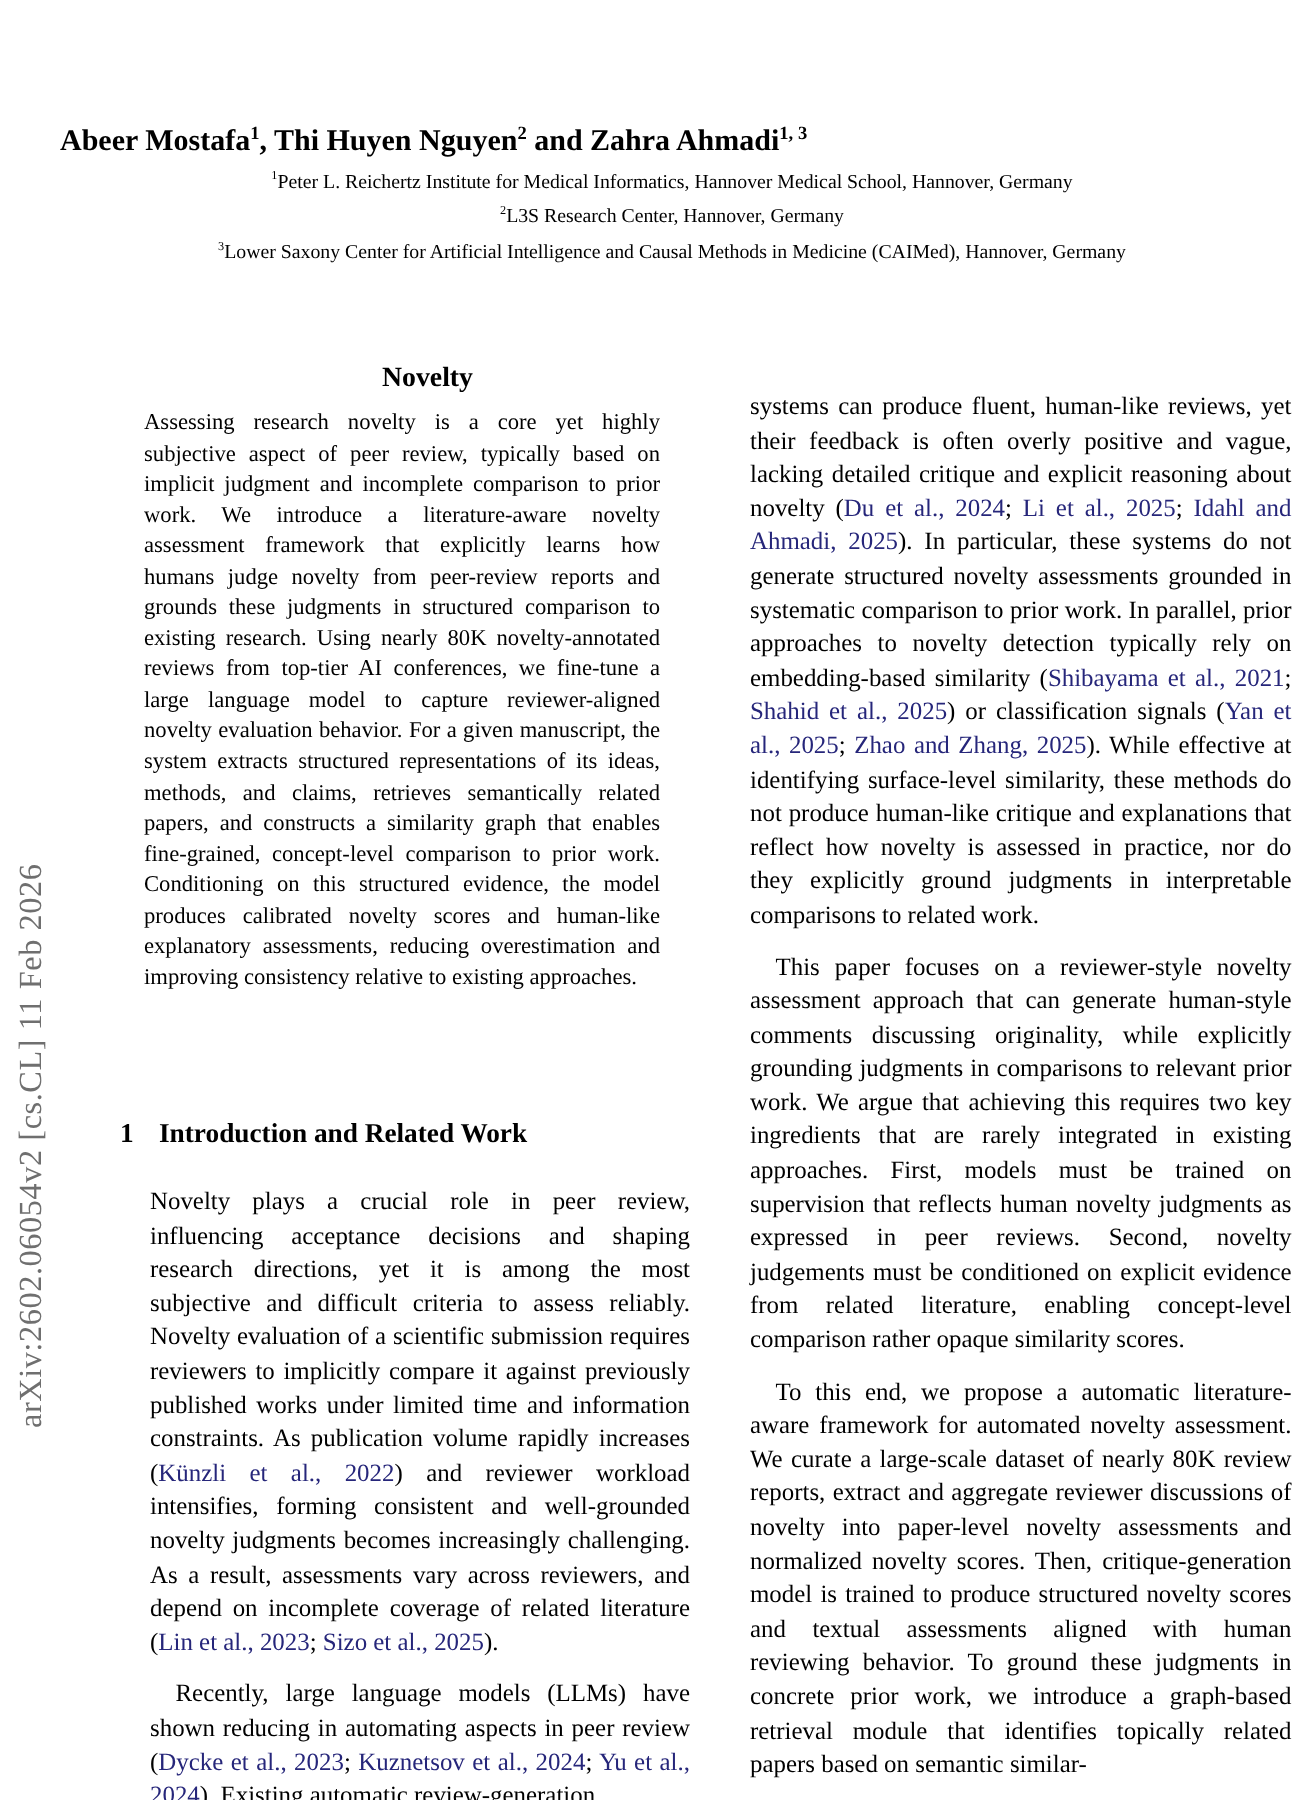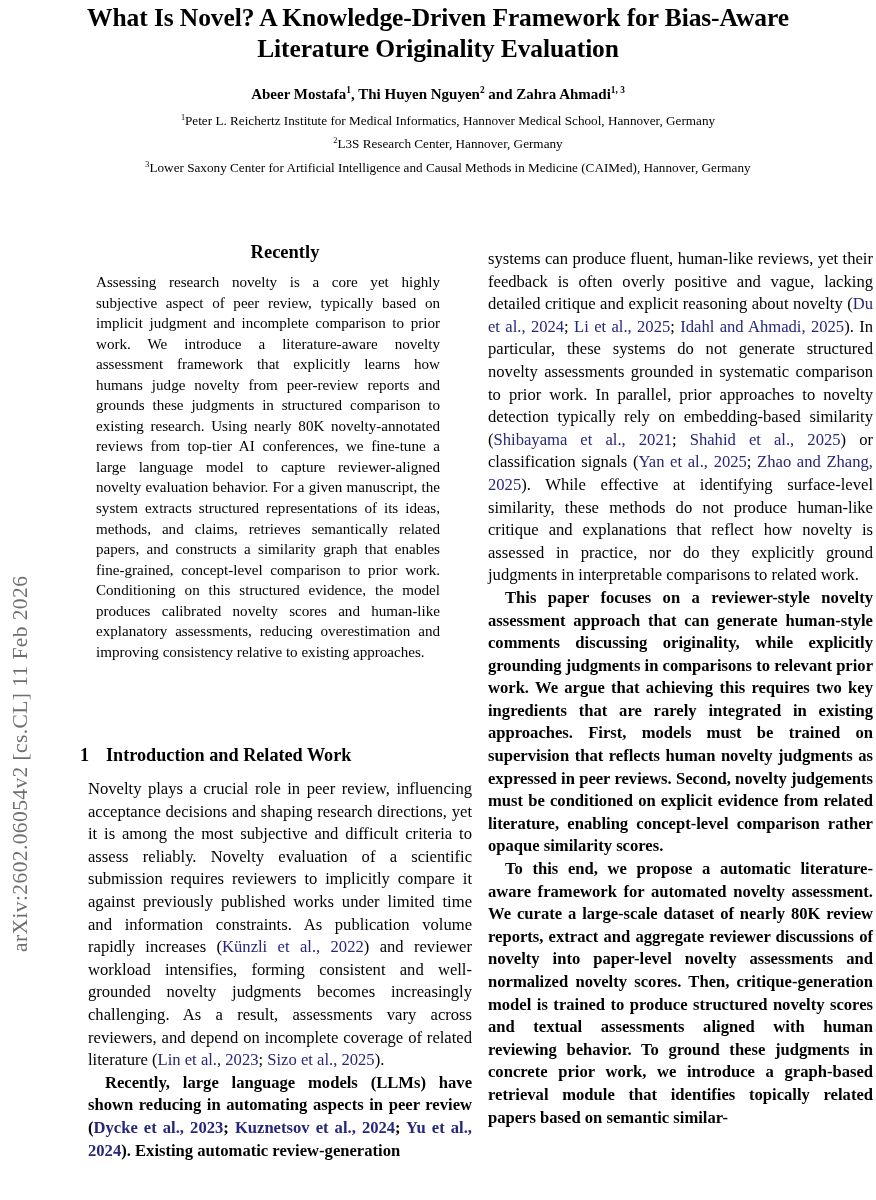--- a/index.html
+++ b/index.html
@@ -60,22 +60,22 @@
     letter-spacing: -0.1px;
     margin: 0;
     padding-top: 2px;
   }
 
   #authors {
     position: absolute;
     left: 40px;
     top: 83px;
     width: 796px;
-    text-align: center;
-    font-size: 15px;
+    text-align: left;
+    font-size: 20px;
     font-weight: bold;
     line-height: 23px;
   }
   sup { font-size: 0.62em; vertical-align: super; line-height: 0; font-weight: inherit; }
 
   .affil {
     position: absolute;
     width: 876px;
     left: 10px;
     text-align: center;
@@ -131,56 +131,50 @@
   #col-left {
     left: 88px;
     top: 778px;
     width: 384px;
   }
   #col-right {
     left: 488px;
     top: 248px;
     width: 385px;
   }
-  .col p { margin: 0; }
-  .col p + p { text-indent: 17px; font-weight: bold; }
+  .col p { margin: 12px; }
+  .col p + p { text-indent: 17px; }
 
   .cite { color: #26267a; }
 </style>
 </head>
 <body>
 
 <div id="page">
 
   <div id="arxiv-stamp">
     <div class="vtext">arXiv:2602.06054v2  [cs.CL]  11 Feb 2026</div>
   </div>
 
-  <div id="title-block">
-    <div class="paper-title">
-      <span>What Is Novel?  A Knowledge-Driven Framework for Bias-Aware</span><br>
-      <span>Literature Originality Evaluation</span>
-    </div>
-  </div>
 
   <div id="authors">
     <span>Abeer Mostafa</span><sup>1</sup><span>, </span><span>Thi Huyen Nguyen</span><sup>2</sup><span> and </span><span>Zahra Ahmadi</span><sup>1, 3</sup>
   </div>
 
   <div class="affil" id="affil1">
     <sup>1</sup><span>Peter L. Reichertz Institute for Medical Informatics, Hannover Medical School, Hannover, Germany</span>
   </div>
   <div class="affil" id="affil2">
     <sup>2</sup><span>L3S Research Center, Hannover, Germany</span>
   </div>
   <div class="affil" id="affil3">
     <sup>3</sup><span>Lower Saxony Center for Artificial Intelligence and Causal Methods in Medicine (CAIMed), Hannover, Germany</span>
   </div>
 
-  <div id="abstract-head">Recently</div>
+  <div id="abstract-head">Novelty</div>
   <div id="abstract-body">Assessing research novelty is a core yet highly subjective aspect of peer review, typically based on implicit judgment and incomplete comparison to prior work.  We introduce a literature-aware novelty assessment framework that explicitly learns how humans judge novelty from peer-review reports and grounds these judgments in structured comparison to existing research. Using nearly 80K novelty-annotated reviews from top-tier AI conferences, we fine-tune a large language model to capture reviewer-aligned novelty evaluation behavior. For a given manuscript, the system extracts structured representations of its ideas, methods, and claims, retrieves semantically related papers, and constructs a similarity graph that enables fine-grained, concept-level comparison to prior work. Conditioning on this structured evidence, the model produces calibrated novelty scores and human-like explanatory assessments, reducing overestimation and improving consistency relative to existing approaches.</div>
 
   <div id="sec1">
     <span class="num">1</span><span>Introduction and Related Work</span>
   </div>
 
   <div class="col" id="col-left">
     <p><span>Novelty plays a crucial role in peer review, influencing acceptance decisions and shaping research directions, yet it is among the most subjective and difficult criteria to assess reliably.  Novelty evaluation of a scientific submission requires reviewers to implicitly compare it against previously published works under limited time and information constraints. As publication volume rapidly increases (</span><span class="cite">Künzli et al., 2022</span><span>) and reviewer workload intensifies, forming consistent and well-grounded novelty judgments becomes increasingly challenging. As a result, assessments vary across reviewers, and depend on incomplete coverage of related literature (</span><span class="cite">Lin et al., 2023</span><span>; </span><span class="cite">Sizo et al., 2025</span><span>).</span></p>
     <p><span>Recently, large language models (LLMs) have shown reducing in automating aspects in peer review (</span><span class="cite">Dycke et al., 2023</span><span>; </span><span class="cite">Kuznetsov et al., 2024</span><span>; </span><span class="cite">Yu et al., 2024</span><span>). Existing automatic review-generation</span></p>
   </div>

